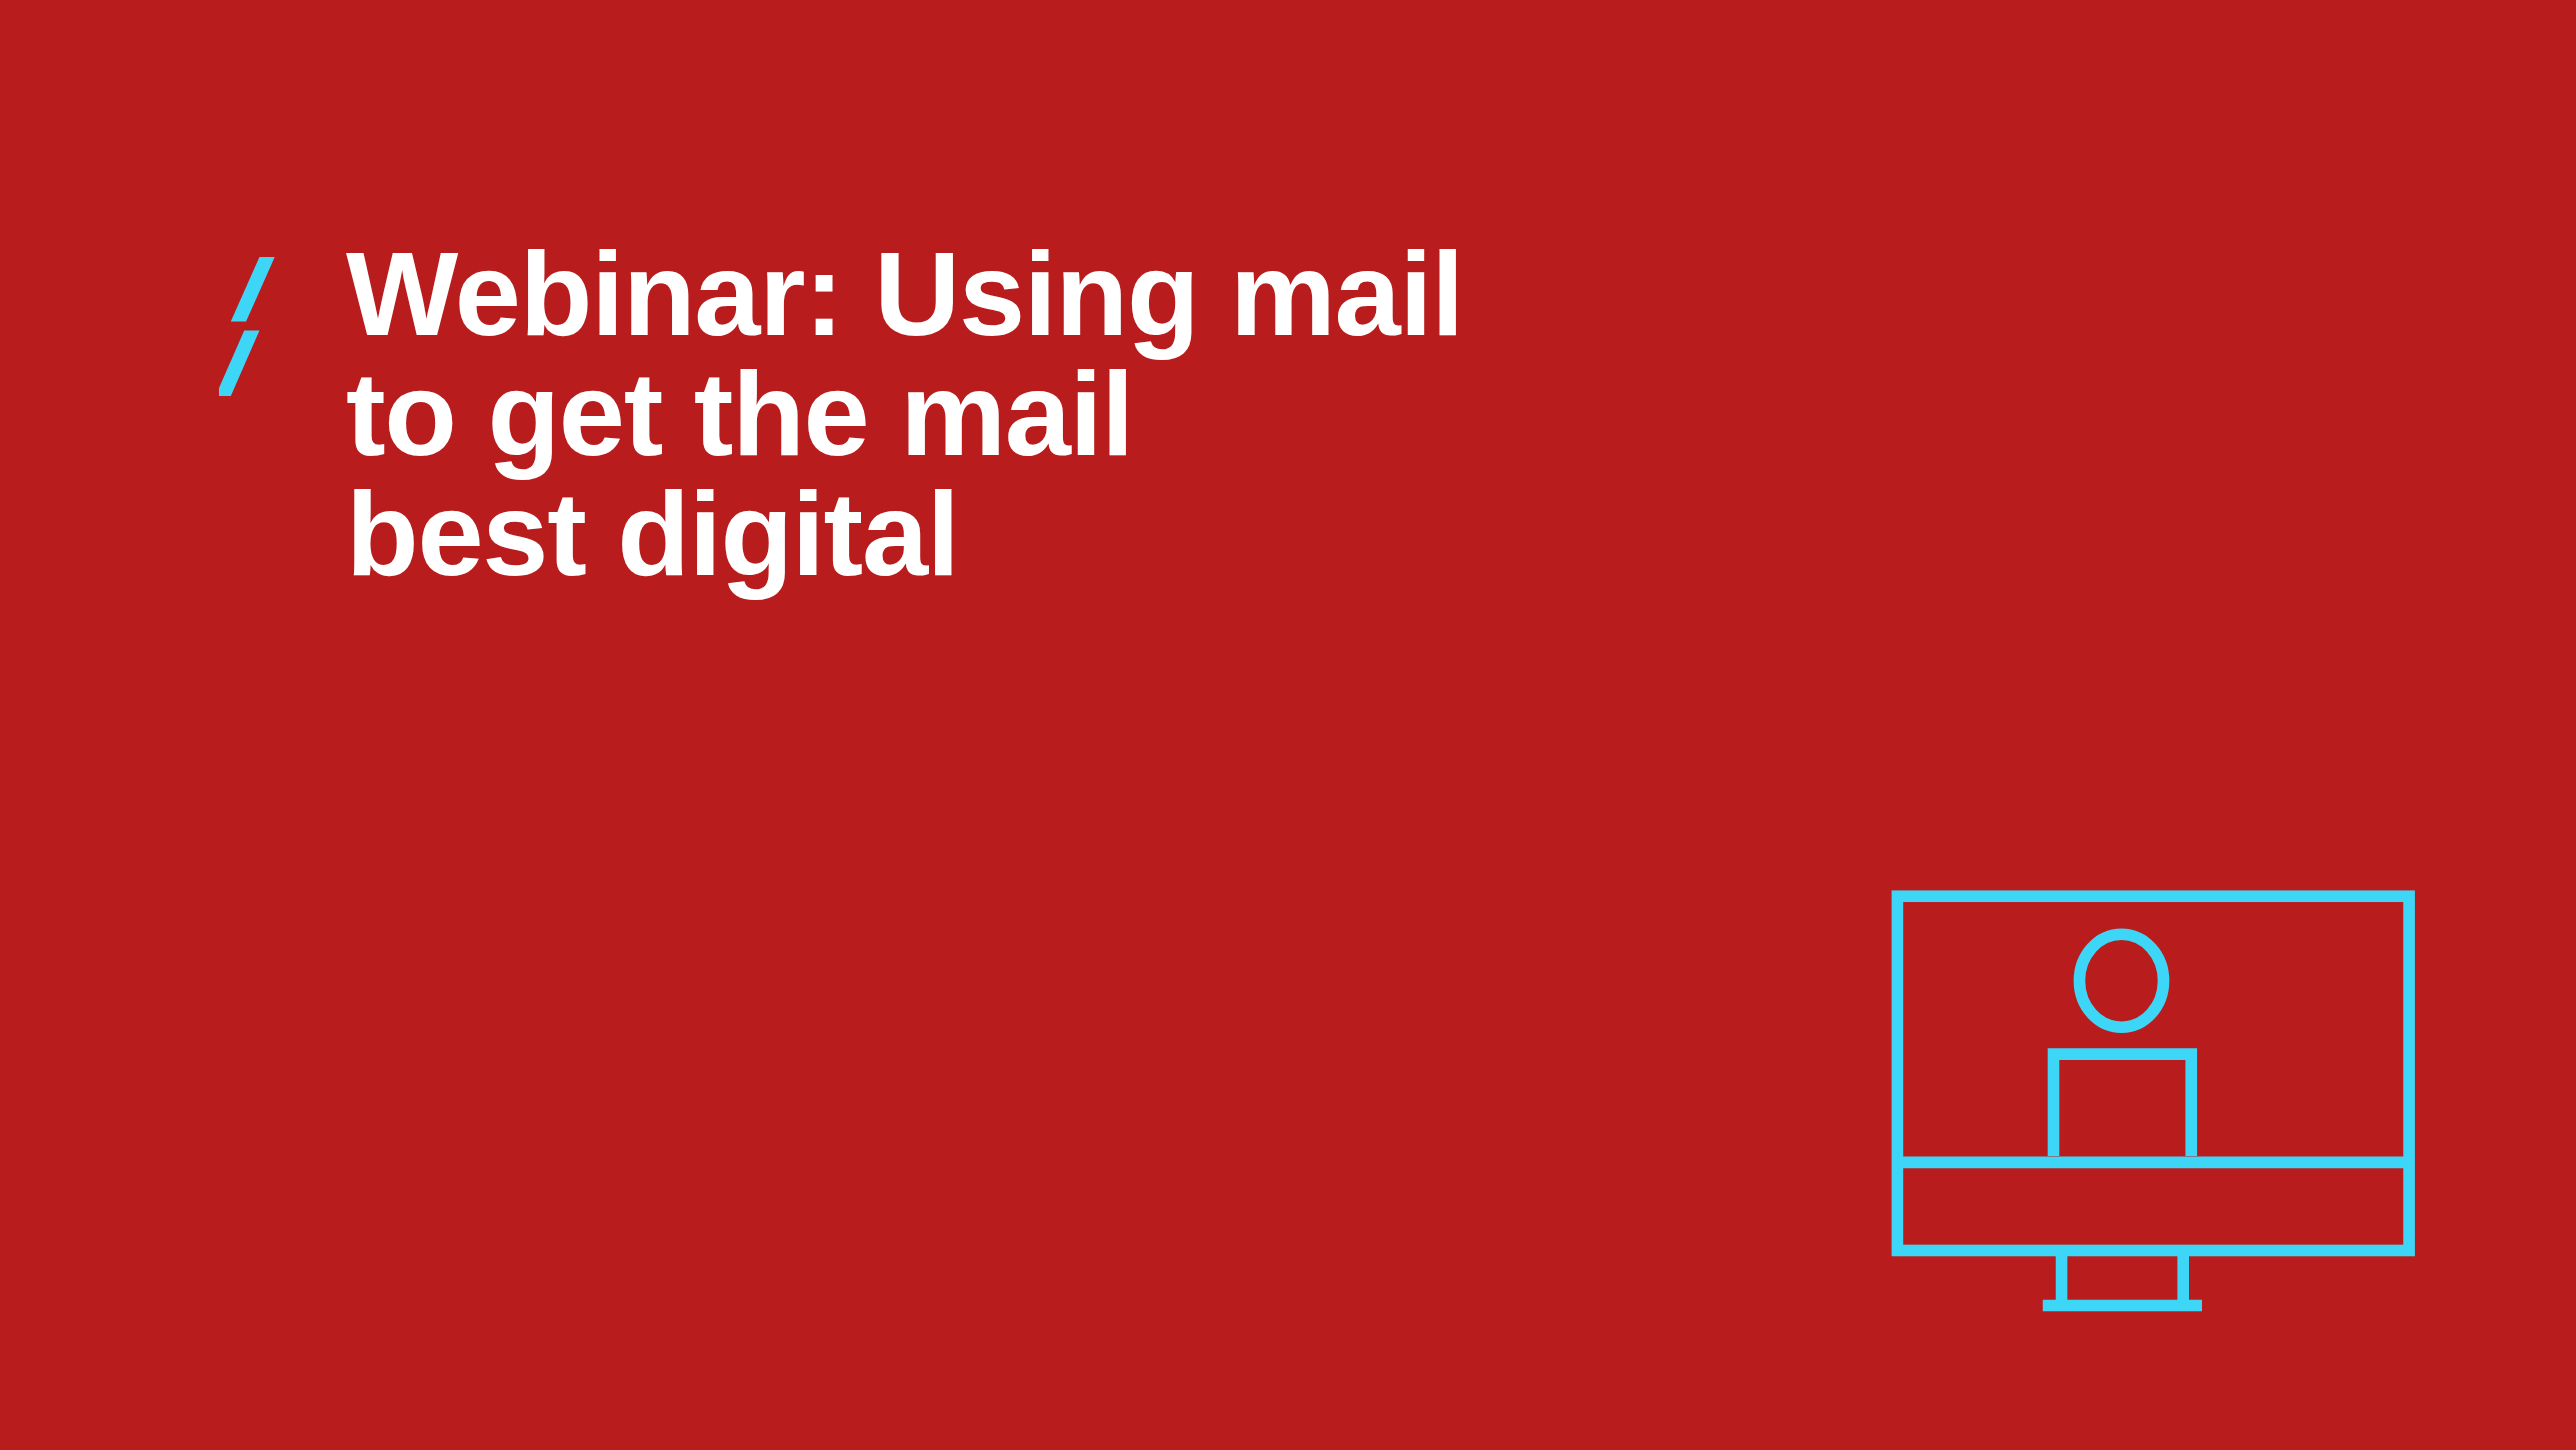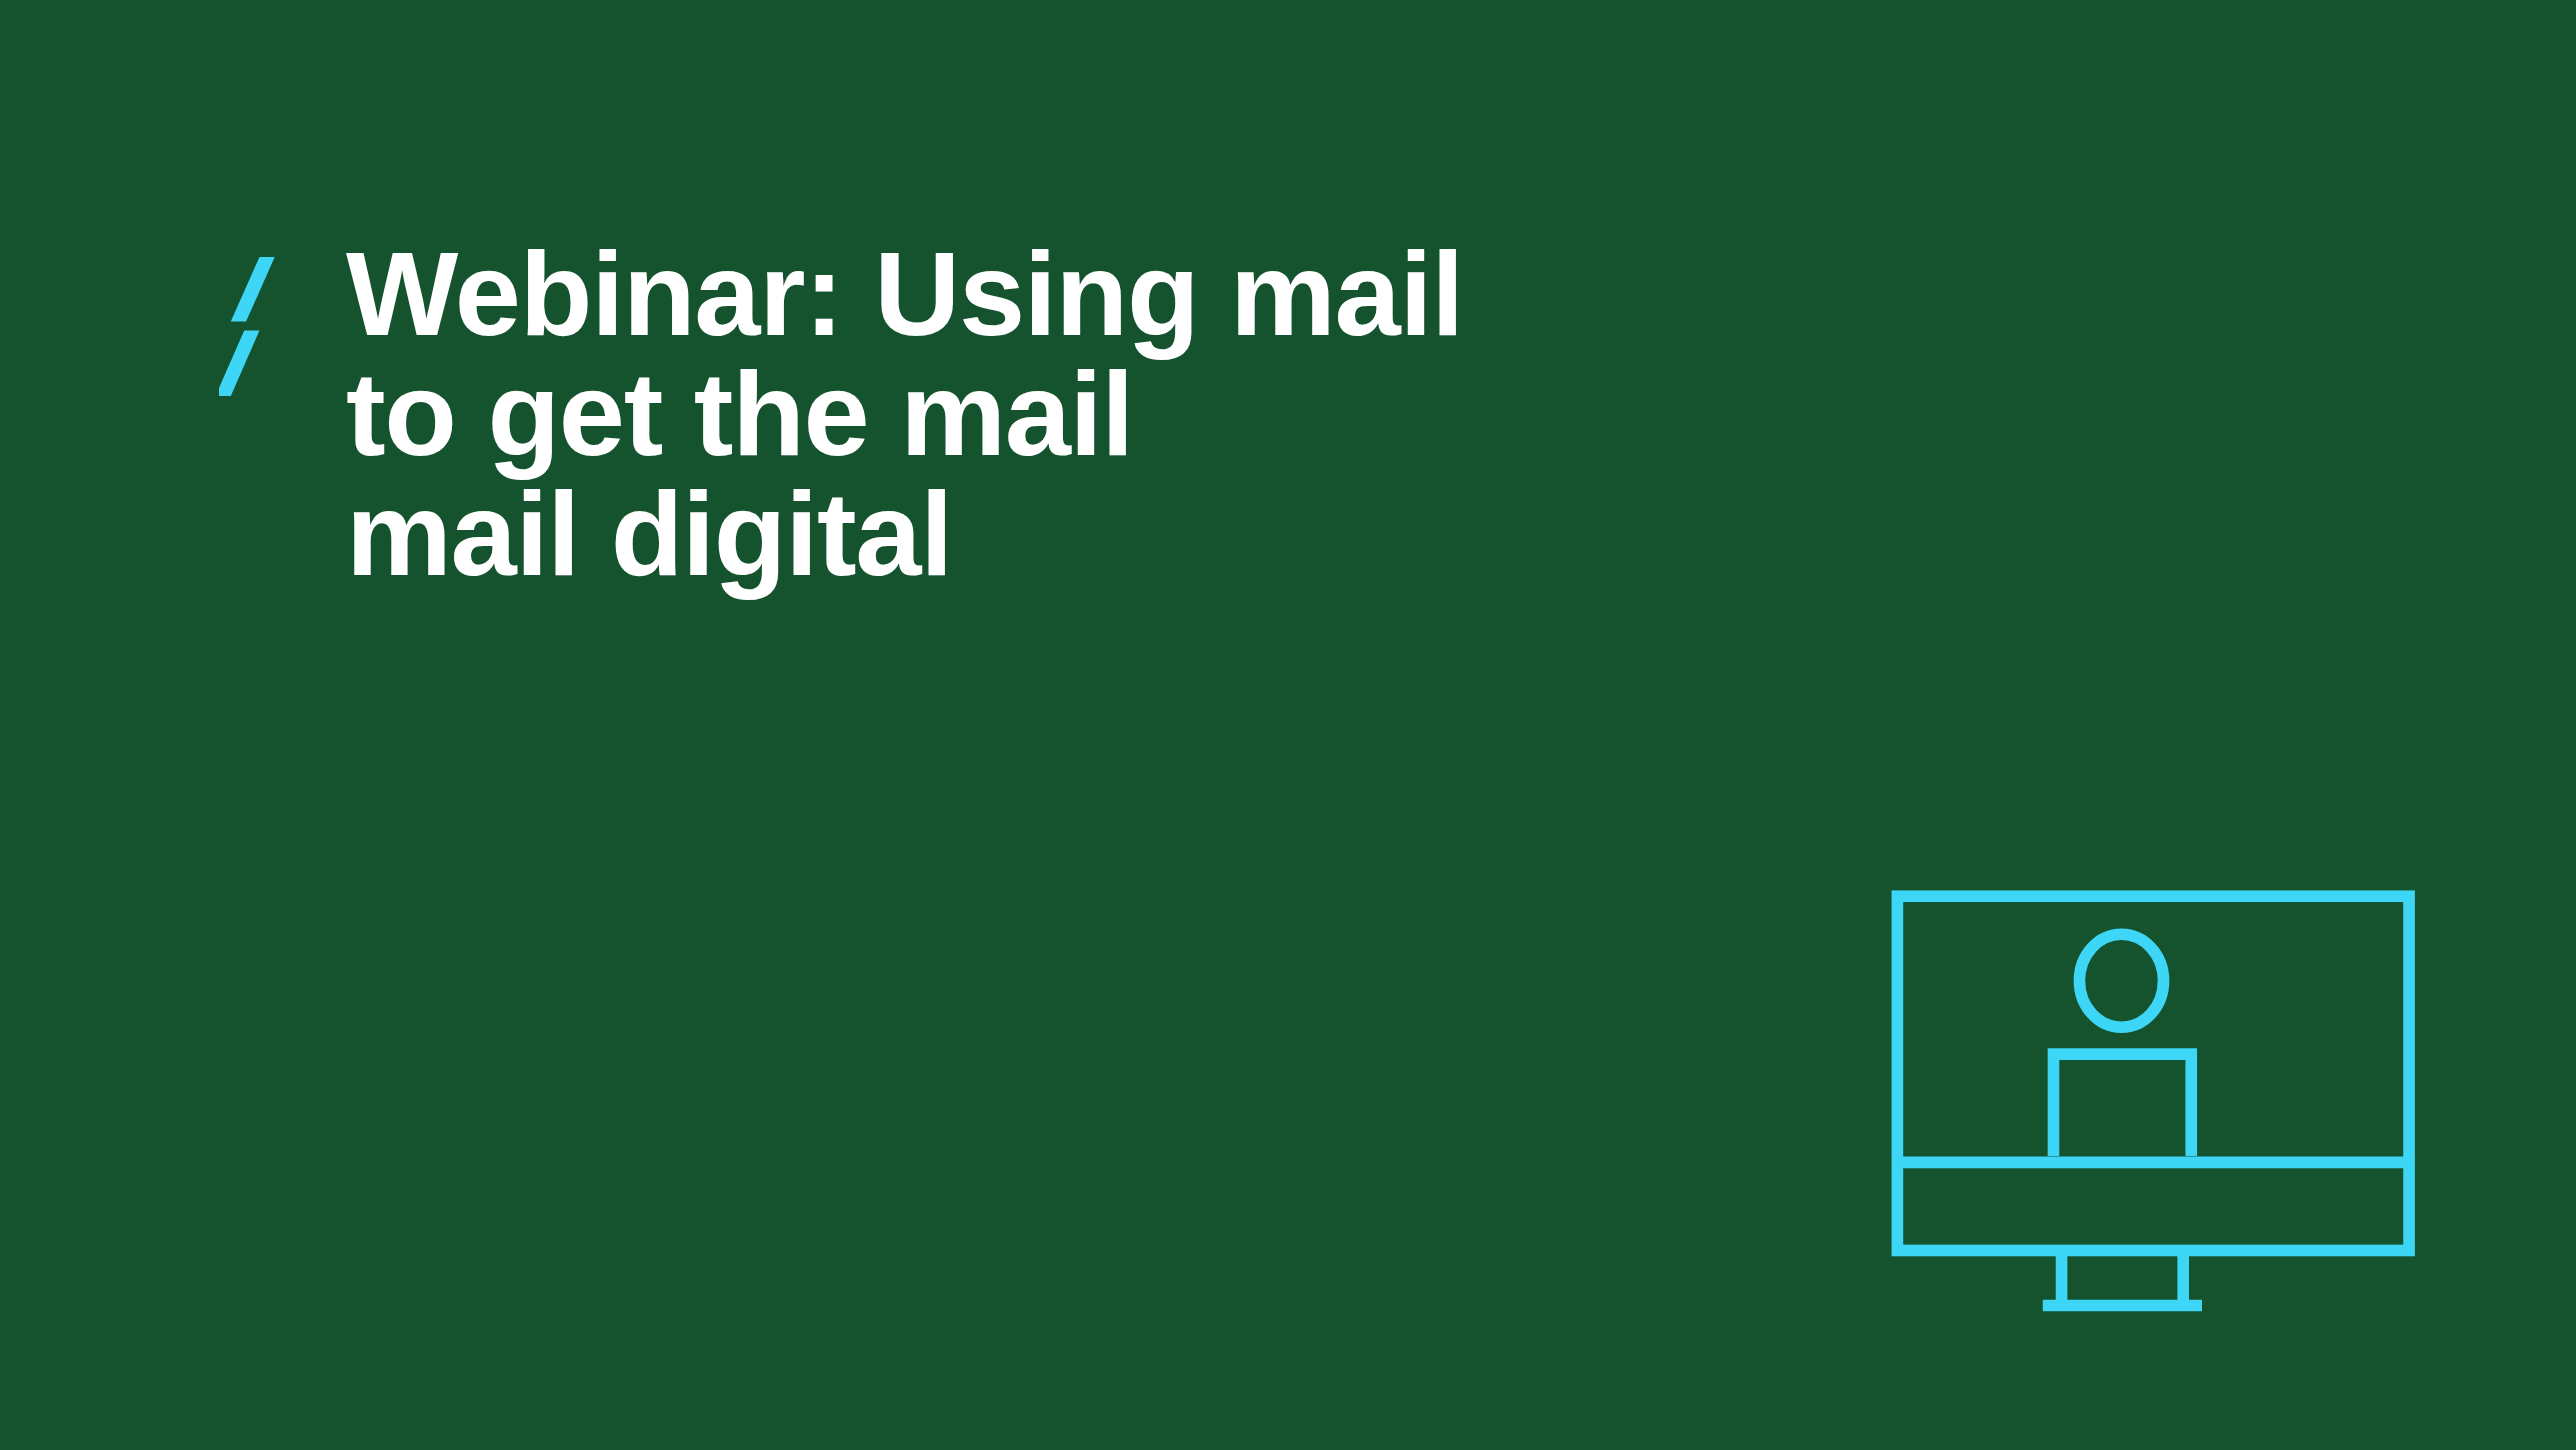--- a/index.html
+++ b/index.html
@@ -14,21 +14,21 @@
   body {
     background:#232B57;
     font-family:"Liberation Sans", sans-serif;
     position:relative;
   }
 
   
   .slide {
     position:absolute;
     inset:0;
-    background:#14532d;
+    background:#b91c1c;
   }
 
   
   .headline-block {
     position:absolute;
     left:219px;
     top:234px;
     width:1789px;
   }
 
@@ -82,21 +82,21 @@
     <svg class="slash-accent" viewBox="0 0 80 155" aria-hidden="true">
 
       <polygon points="45,0 62,0 30,72 13,72" fill="#3ED6F7"></polygon>
 
       <polygon points="28,82 45,82 13,155 -4,155" fill="#3ED6F7"></polygon>
     </svg>
 
     <h1 class="headline">
       <span class="headline-line">Webinar: Using mail</span>
       <span class="headline-line">to get the mail</span>
-      <span class="headline-line">mail digital</span>
+      <span class="headline-line">best digital</span>
     </h1>
   </div>
 
   <div class="webinar-icon">
     <svg viewBox="0 0 610 512" aria-hidden="true">
       <g fill="none" stroke="#3ED6F7" stroke-width="13">
 
         <rect x="21.5" y="21.5" width="572" height="396"></rect>
 
         <line x1="21.5" y1="319" x2="593.5" y2="319"></line>

